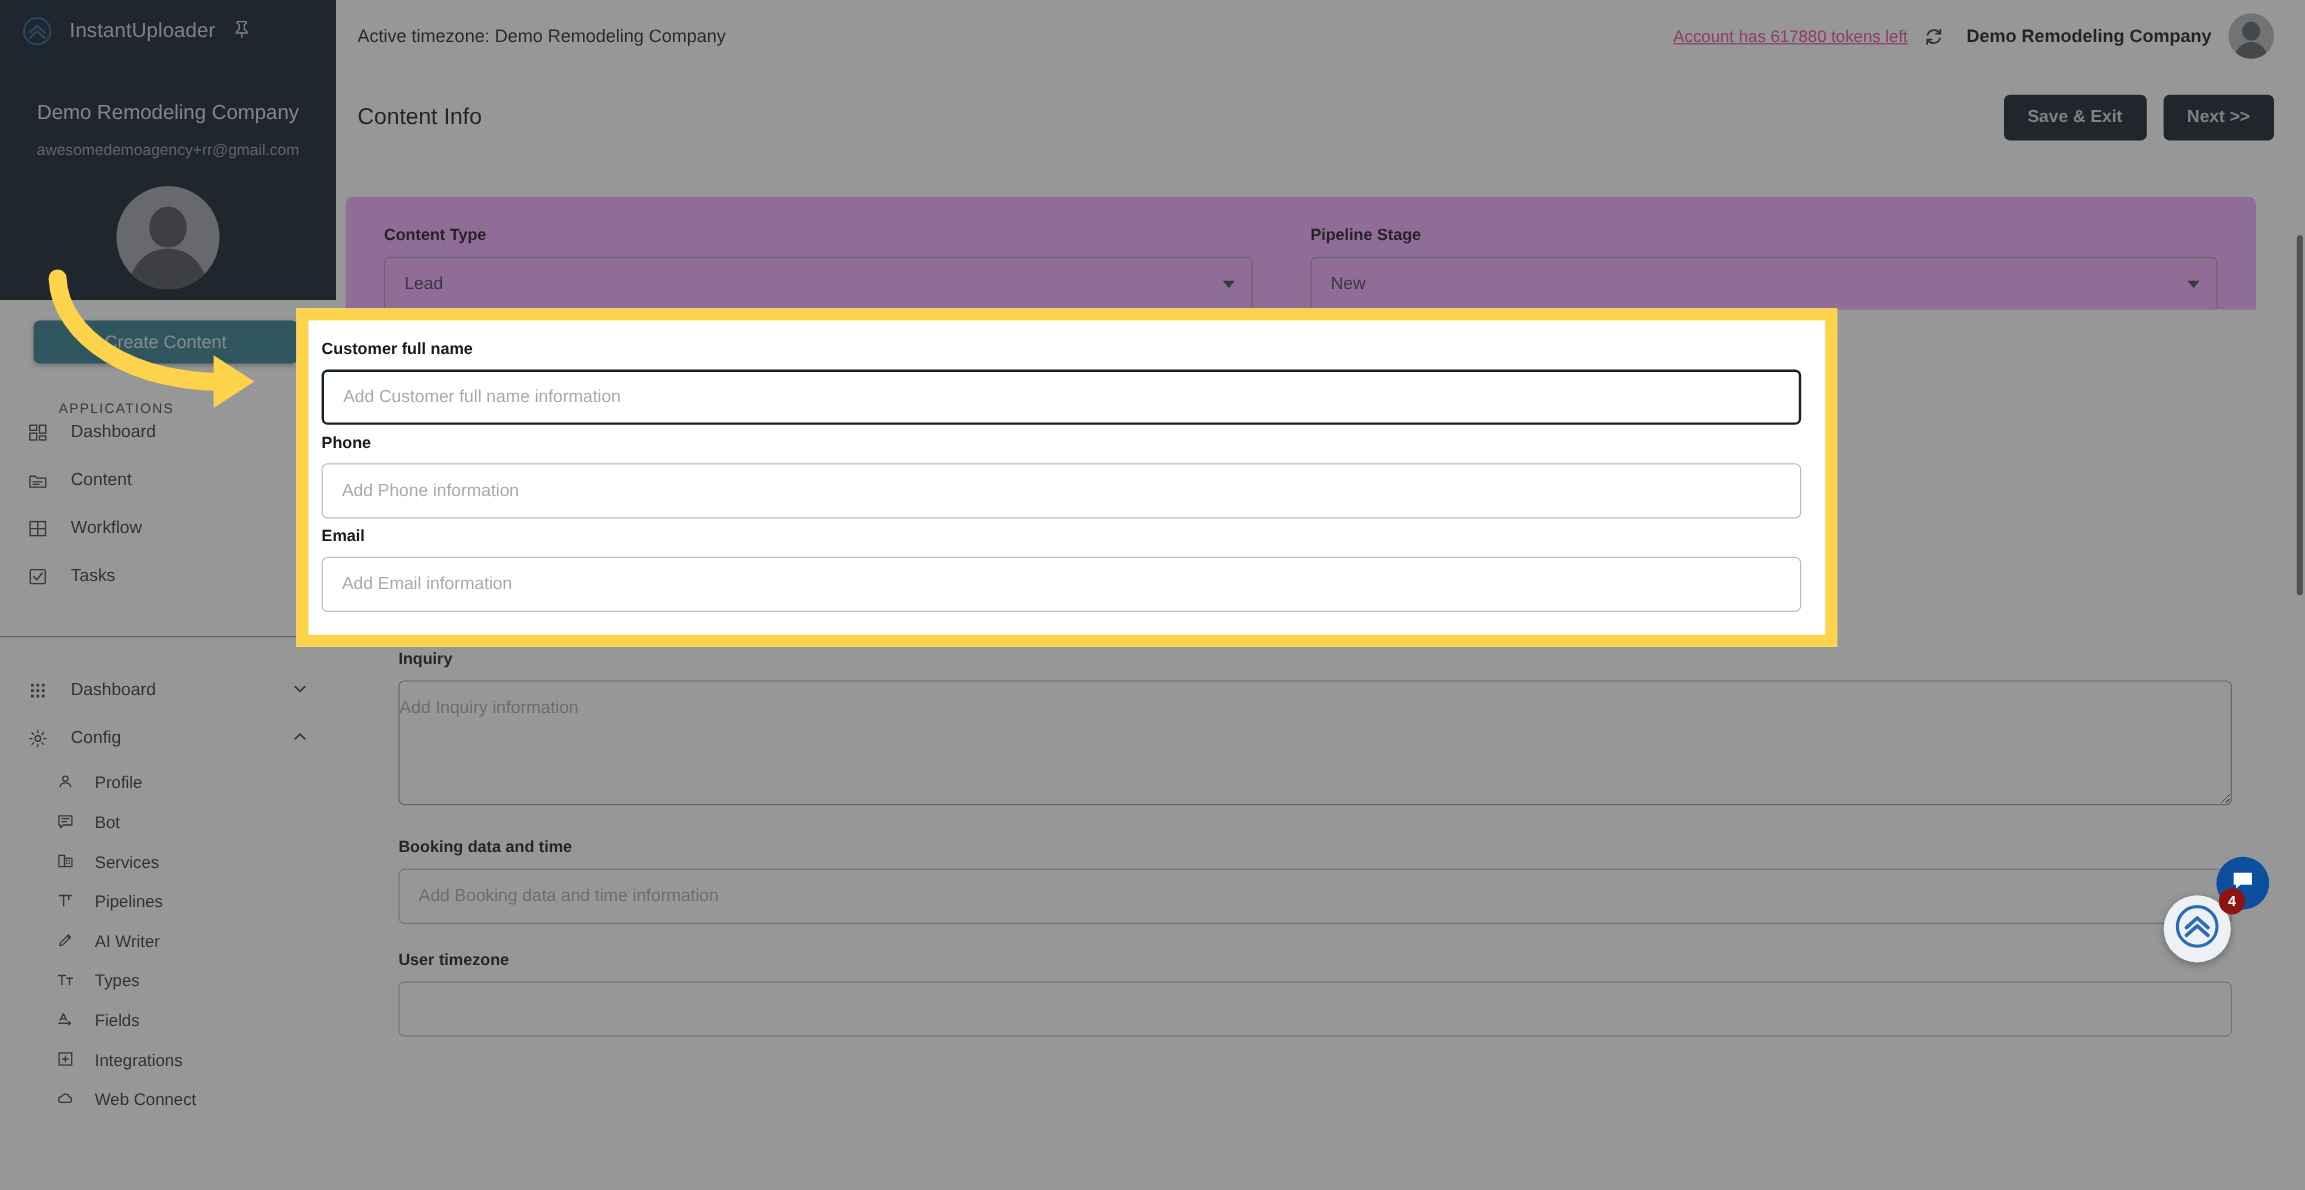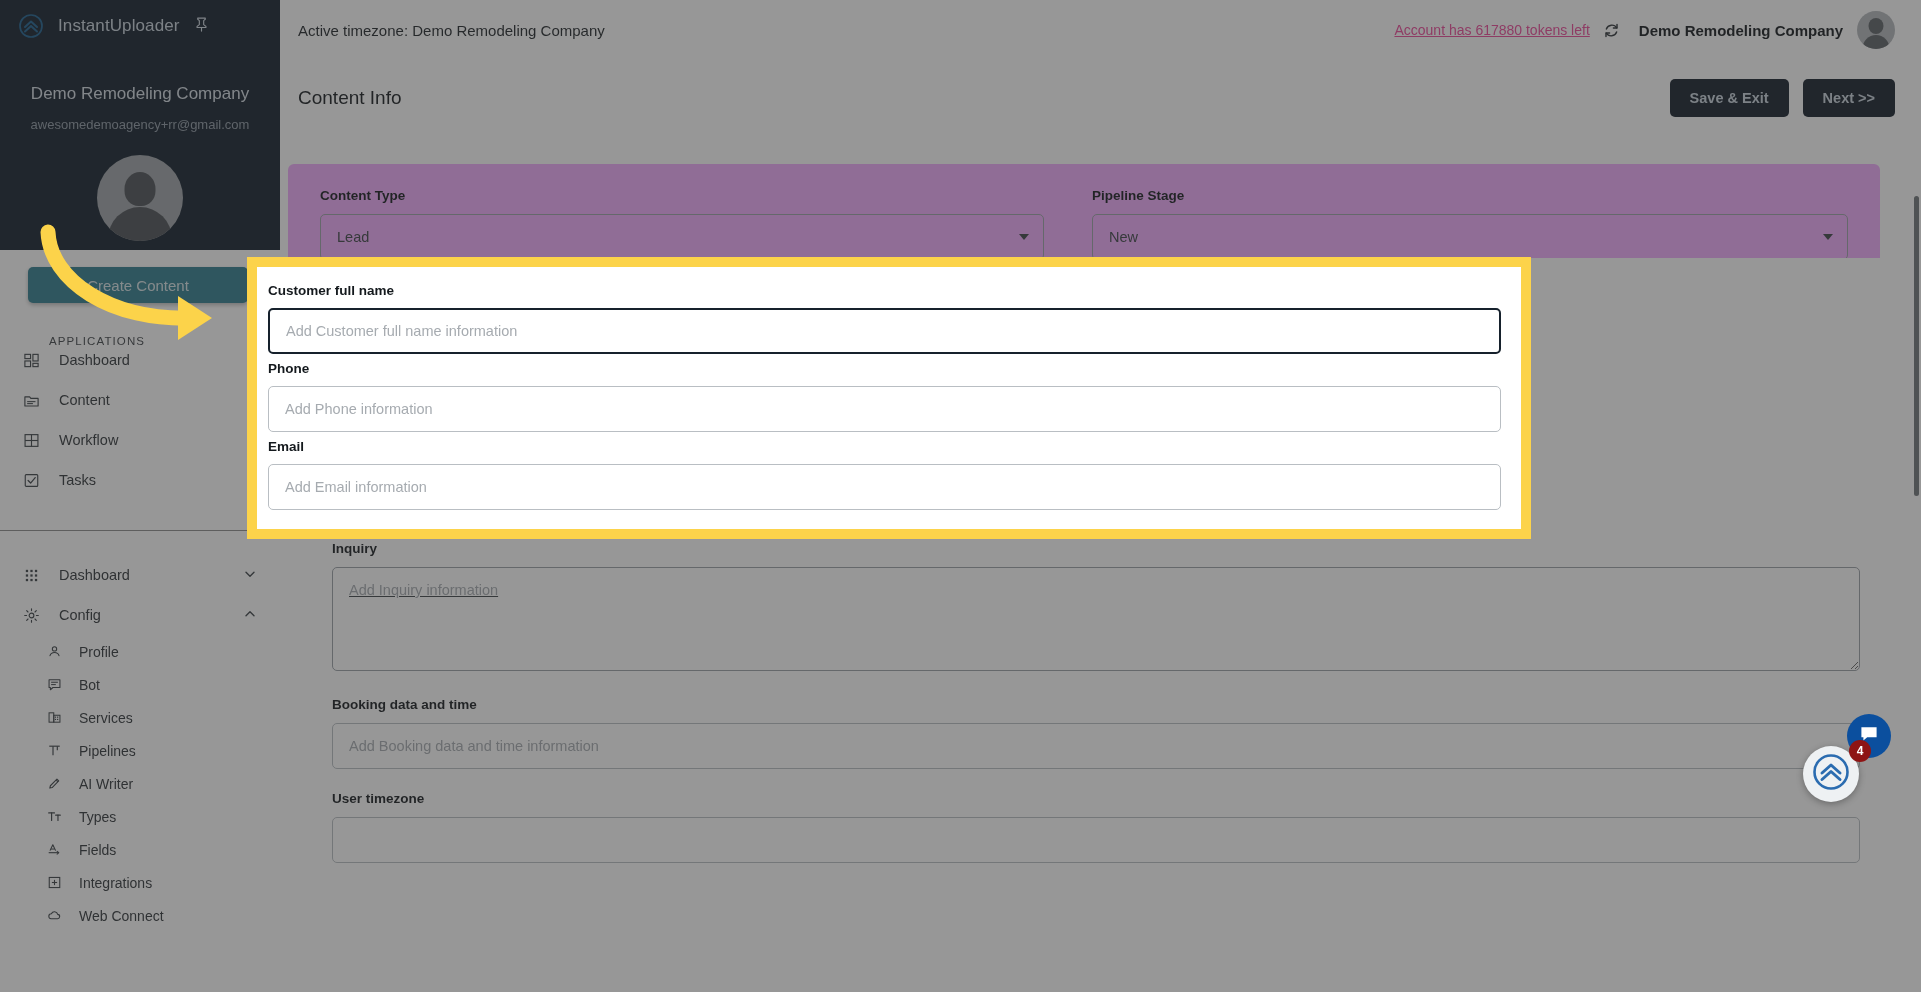--- a/index.html
+++ b/index.html
@@ -168,22 +168,22 @@
   }
   .fld-block { margin-bottom: 22px; }
   .text-input {
     width: 100%; height: 46px; border: 1px solid #b9bec3; border-radius: 5px;
     padding: 0 16px; font-size: 14.5px; color: #3d4347;
     background: transparent; font-family: inherit; outline: none;
   }
   .text-input::placeholder { color: #a6abb0; }
   .textarea-input {
     width: 100%; height: 104px; border: 1px solid #9aa0a6; border-radius: 5px;
-    padding: 14px 16px; font-size: 14.5px; color: #3d4347;
-    background: transparent; font-family: inherit; outline: none; resize: vertical; text-decoration: underline;
+    padding: 14px 0; font-size: 14.5px; color: #3d4347;
+    background: transparent; font-family: inherit; outline: none; resize: vertical;
   }
   .textarea-input::placeholder { color: #a6abb0; }
 
   
   .dim {
     position: absolute; left: 0; top: 0; width: 1921px; height: 992px;
     background: rgba(48,48,48,0.50); z-index: 40; pointer-events: none;
   }
 
   

